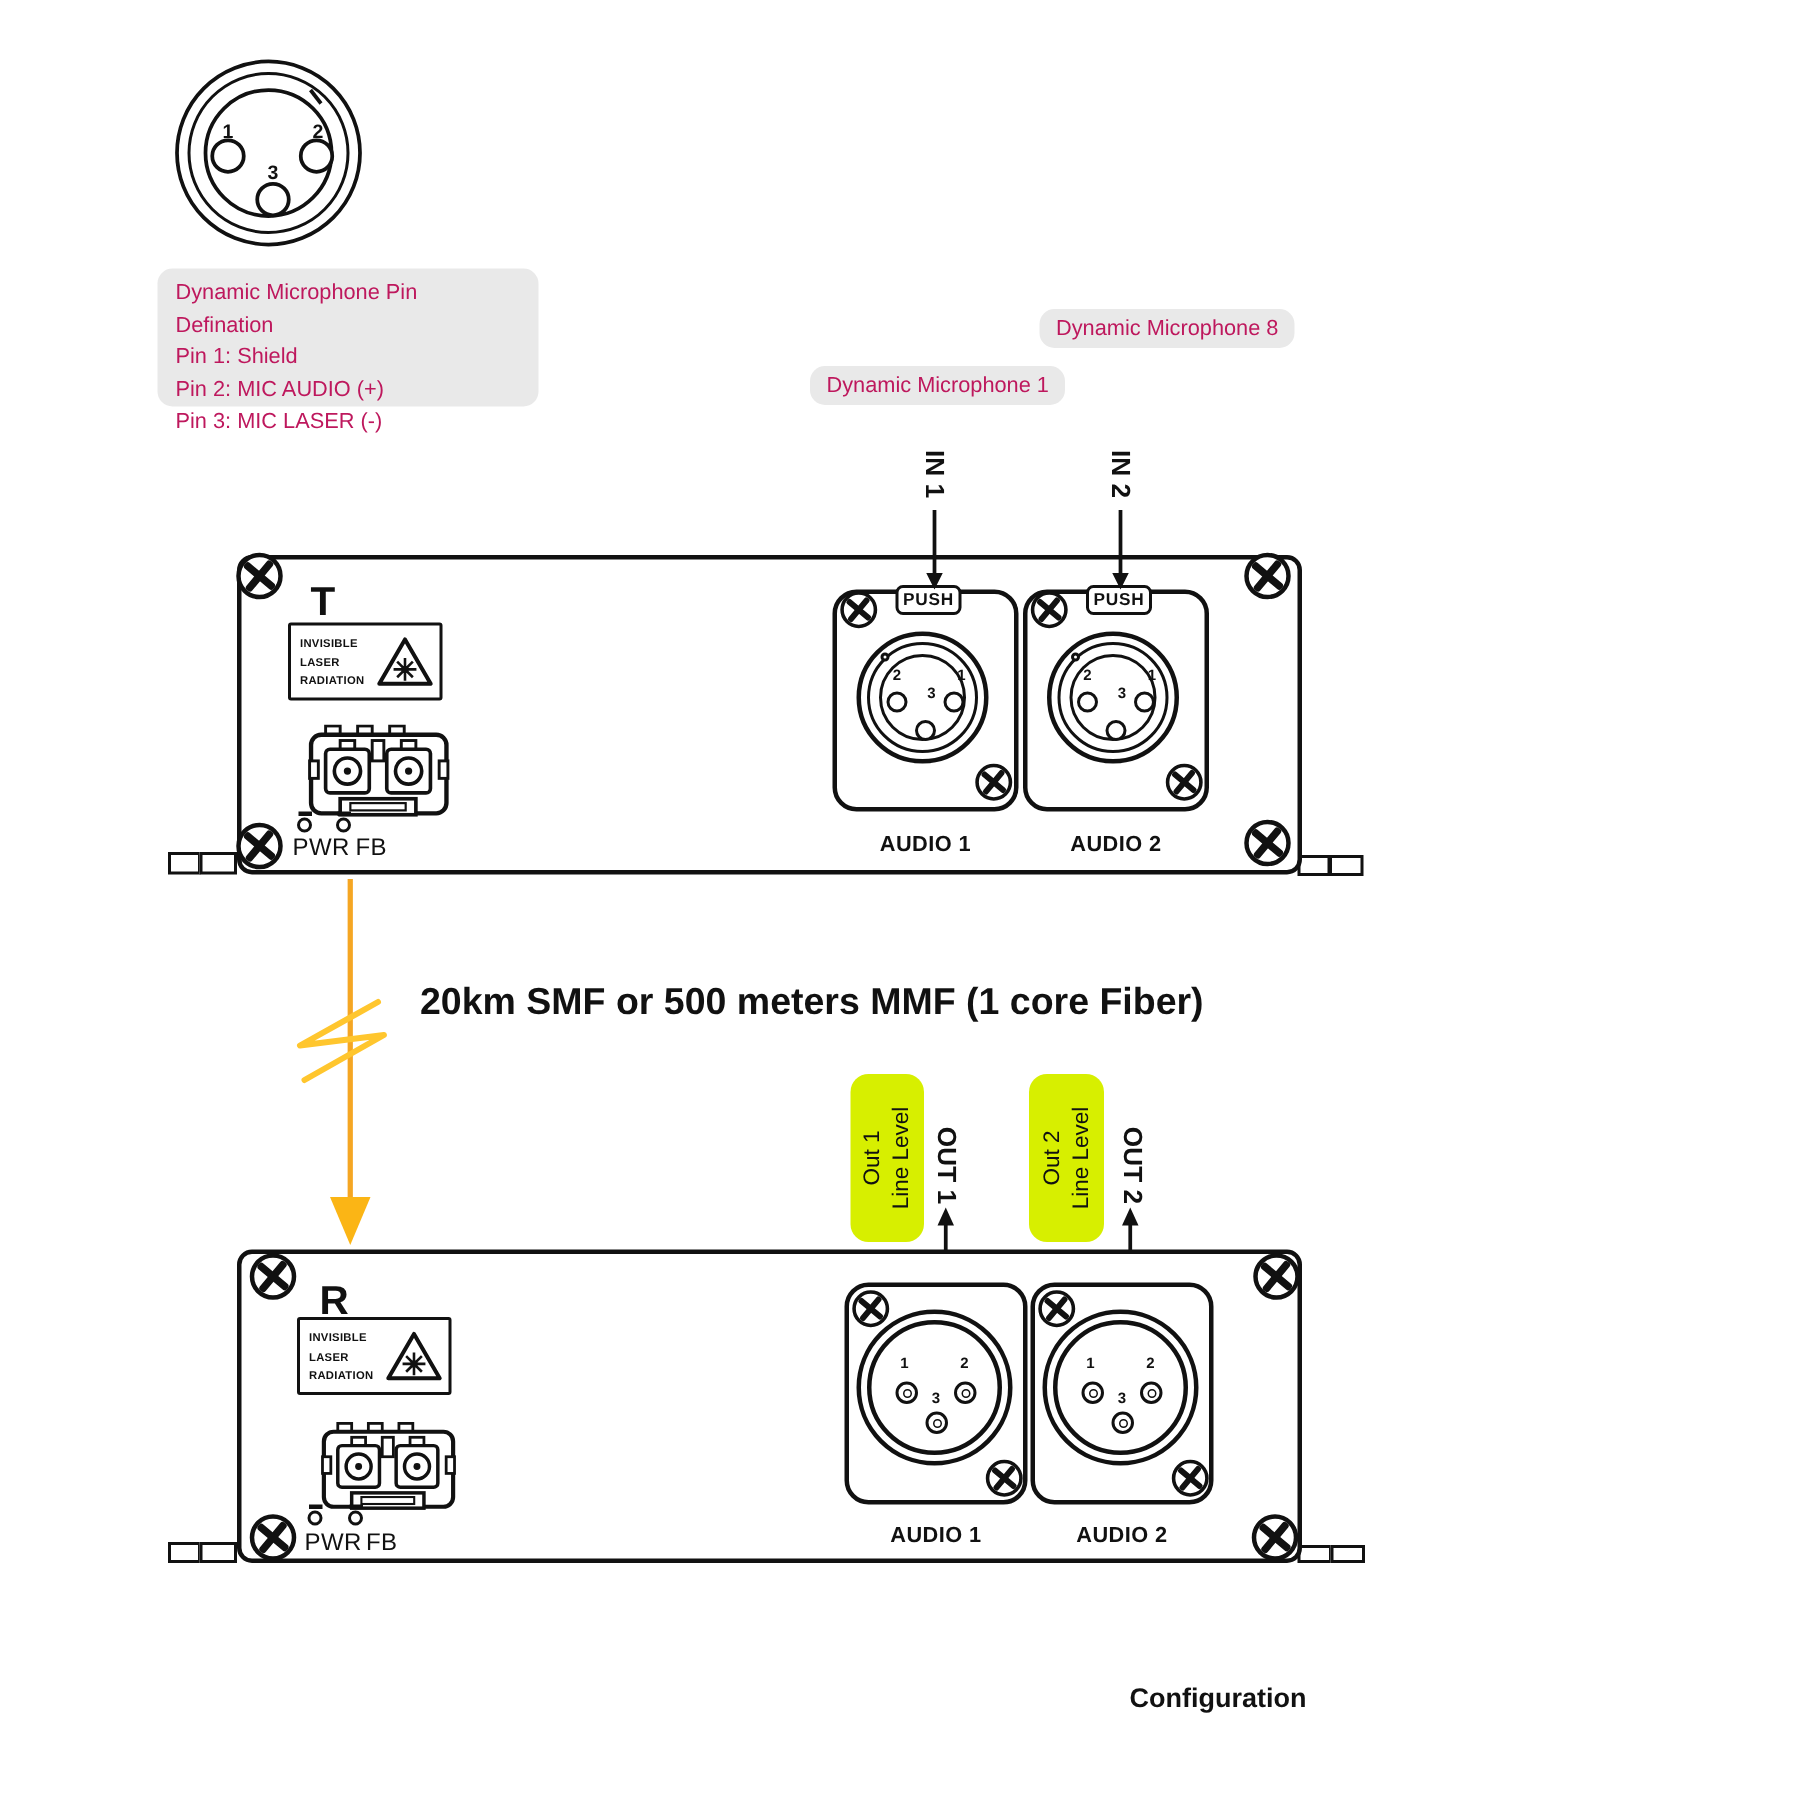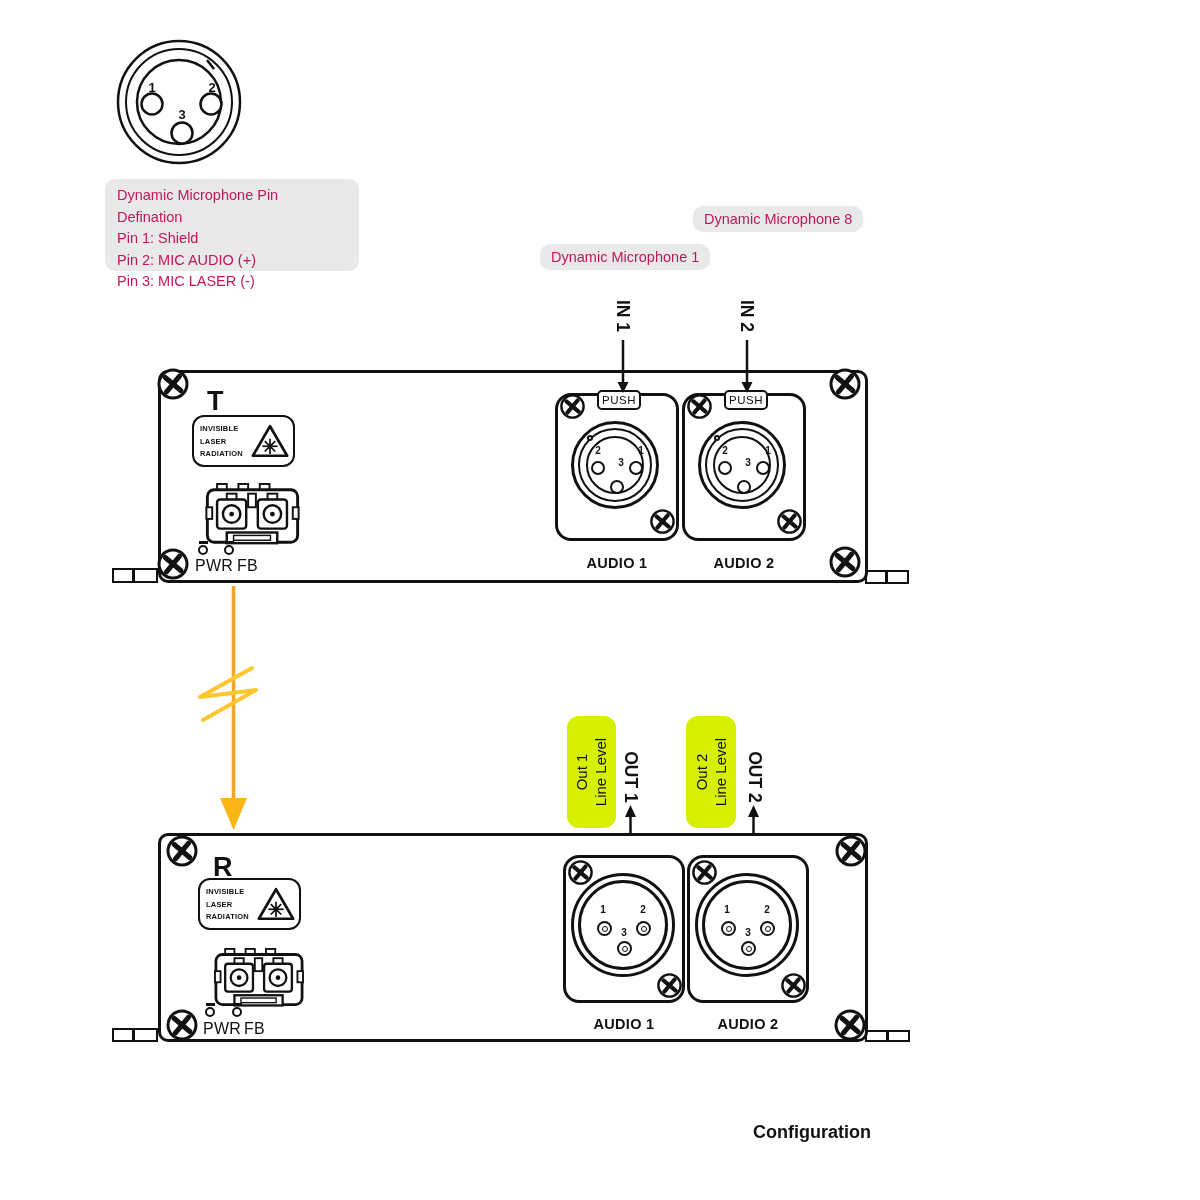--- a/index.html
+++ b/index.html
@@ -20,32 +20,32 @@
             font-weight:bold; font-size:17.5px; white-space:nowrap; }
   .cw  { transform:rotate(90deg); }
   .vbadge { background:#D7EF00; border-radius:12px; display:flex; align-items:center; justify-content:center; }
   .vbadge .rot { transform:rotate(-90deg); text-align:center; font-size:15px; line-height:19px; white-space:nowrap; color:#111; }
 
   
   .device { position:absolute; background:#fff; border:3px solid #111; border-radius:10px; }
   .flange { position:absolute; background:#fff; border:2.5px solid #111; }
   .screw { position:absolute; }
   .mark { position:absolute; font-weight:bold; font-size:27px; }
-  .laser-box { position:absolute; background:#fff; border:2.5px solid #111; border-radius:12px; display:flex; }
+  .laser-box { position:absolute; background:#fff; border:2.5px solid #111; border-radius:2px; display:flex; }
   .laser-lines { font-size:7.5px; font-weight:bold; line-height:12.5px; padding:6px 0 0 6px; letter-spacing:0.2px; width:56px; }
   .laser-tri { margin-top:6px; }
   .lc-conn { position:absolute; }
   .led { position:absolute; width:10px; height:10px; border:2px solid #111; border-radius:50%; background:#fff; }
   .led-dash { position:absolute; width:9px; height:2.5px; background:#111; }
   .ind-label { position:absolute; font-size:16px; font-weight:normal; letter-spacing:0.3px; }
 
   
   .xlr { position:absolute; width:124px; height:148px; background:#fff; border:3px solid #111; border-radius:16px; }
   .push-tab { position:absolute; background:#fff; border:2.5px solid #111; border-radius:5px;
-              font-size:11.5px; font-weight:normal; display:flex; align-items:center; justify-content:center; letter-spacing:0.5px; }
+              font-size:11.5px; font-weight:bold; display:flex; align-items:center; justify-content:center; letter-spacing:0.5px; }
   .ring { border-style:solid; border-color:#111; border-radius:50%; display:flex; align-items:center; justify-content:center; background:#fff; }
   .pinhole { position:absolute; width:14px; height:14px; border:2.5px solid #111; border-radius:50%; background:#fff; }
   .pinm { position:absolute; width:15px; height:15px; border:2.5px solid #111; border-radius:50%; background:#fff;
           display:flex; align-items:center; justify-content:center; }
   .pindot { width:6px; height:6px; border:1.8px solid #111; border-radius:50%; }
   .pinnum { position:absolute; width:12px; text-align:center; font-size:10px; font-weight:bold; }
   .notch { position:absolute; width:6px; height:6px; border:2px solid #111; border-radius:50%; background:#fff; }
   .audio-label { position:absolute; font-weight:bold; font-size:14.5px; text-align:center; letter-spacing:0.3px; }
 
   .big-text { position:absolute; font-weight:bold; font-size:25px; white-space:nowrap; }
@@ -222,20 +222,21 @@
       <div class="pinnum" style="left:57px;top:61px;">3</div>
       <div class="pinhole" style="left:33px;top:65px;"></div>
       <div class="pinhole" style="left:71px;top:65px;"></div>
       <div class="pinhole" style="left:52px;top:84px;"></div>
     </div>
 
     <div class="audio-label" style="left:394px;top:182px;width:124px;">AUDIO 1</div>
     <div class="audio-label" style="left:521px;top:182px;width:124px;">AUDIO 2</div>
   </div>
 
+  <div class="big-text" style="left:280px;top:654px;">20km SMF or 500 meters MMF (1 core Fiber)</div>
 
   <div class="flange" style="left:112px;top:1028px;width:22px;height:14px;"></div>
   <div class="flange" style="left:133px;top:1028px;width:25px;height:14px;"></div>
   <div class="flange" style="left:865px;top:1030px;width:23px;height:12px;"></div>
   <div class="flange" style="left:887px;top:1030px;width:23px;height:12px;"></div>
 
   <div class="device" style="left:158px;top:833px;width:710px;height:209px;">
     <svg class="screw" style="left:4px;top:-2px;width:34px;height:34px;" viewBox="0 0 34 34">
       <circle cx="17" cy="17" r="14" fill="#fff" stroke="#111" stroke-width="3"></circle>
         <g transform="rotate(40 17 17)">

